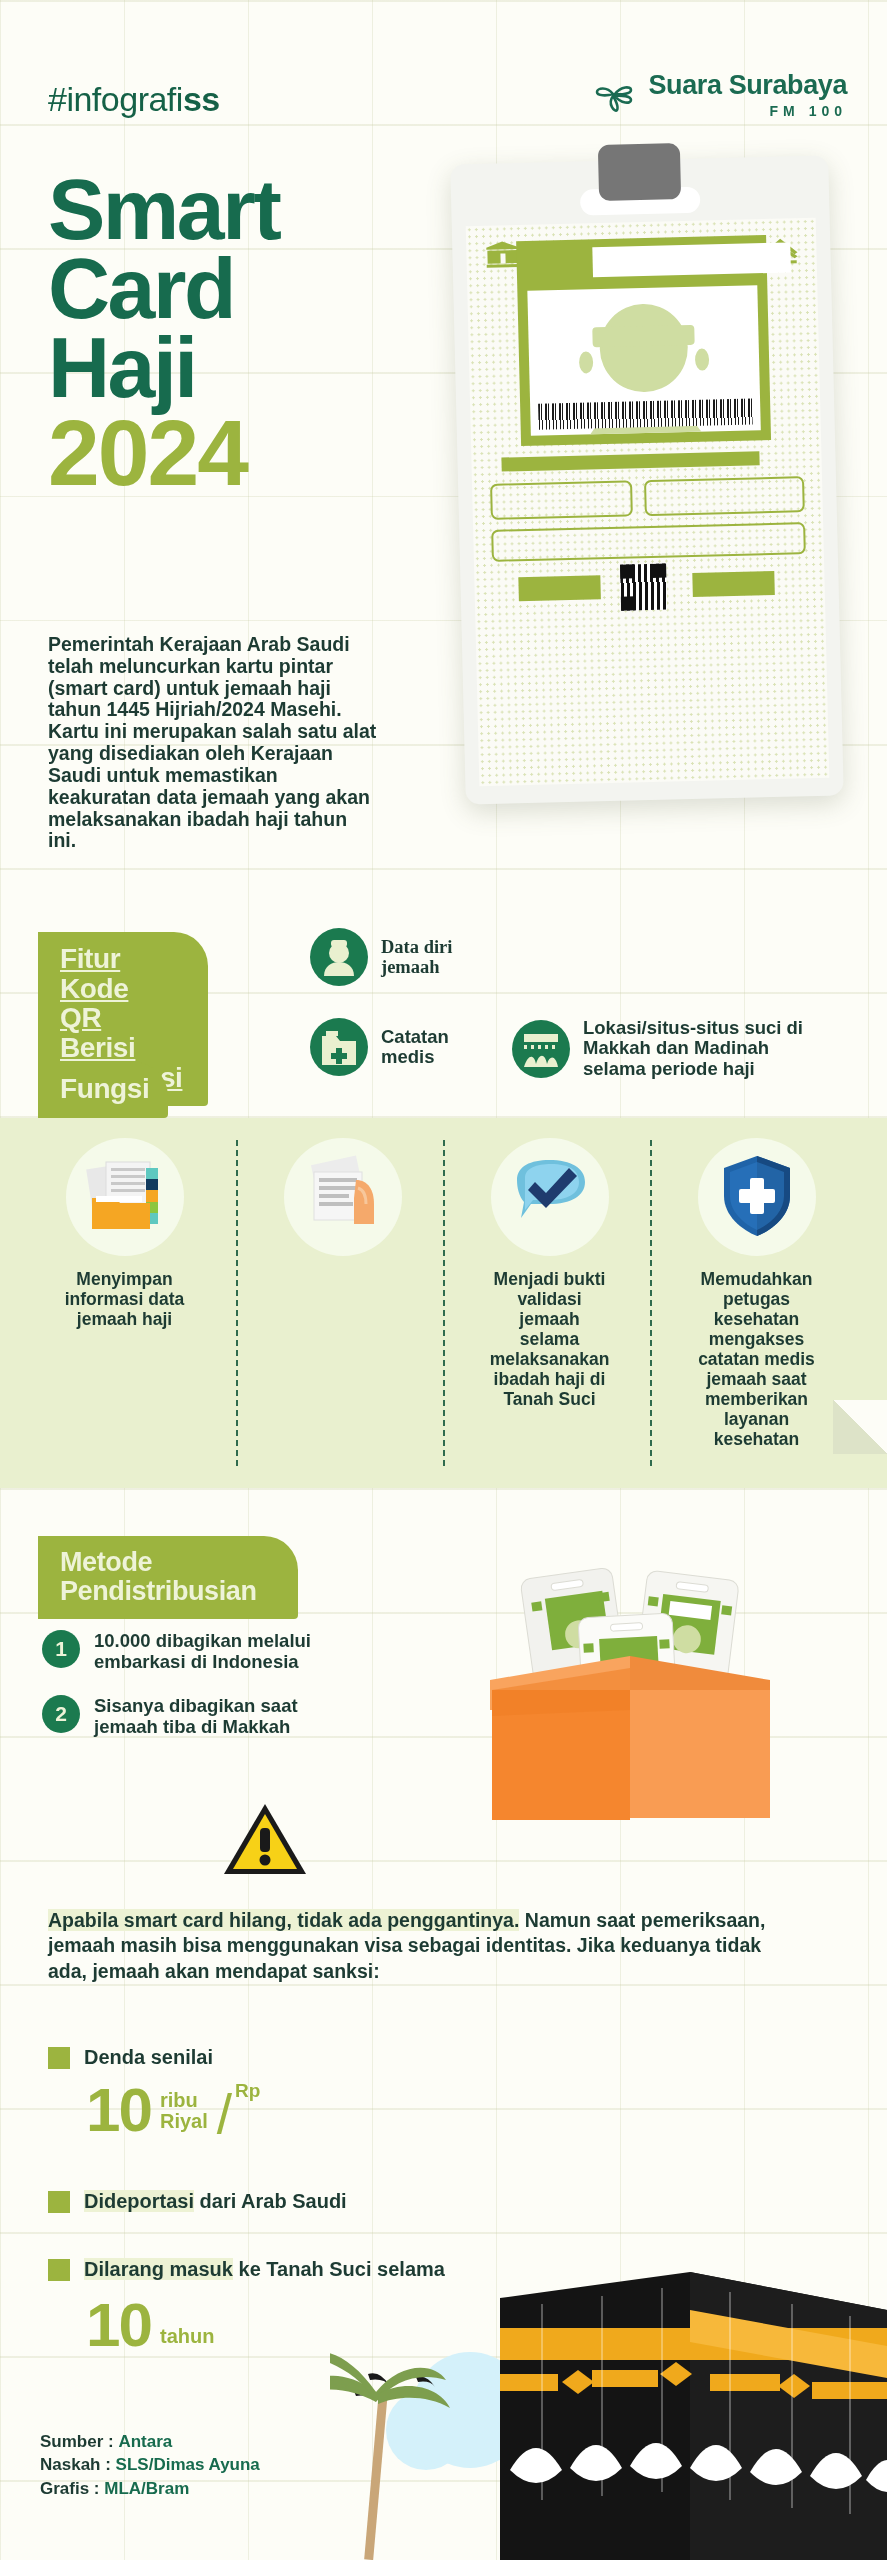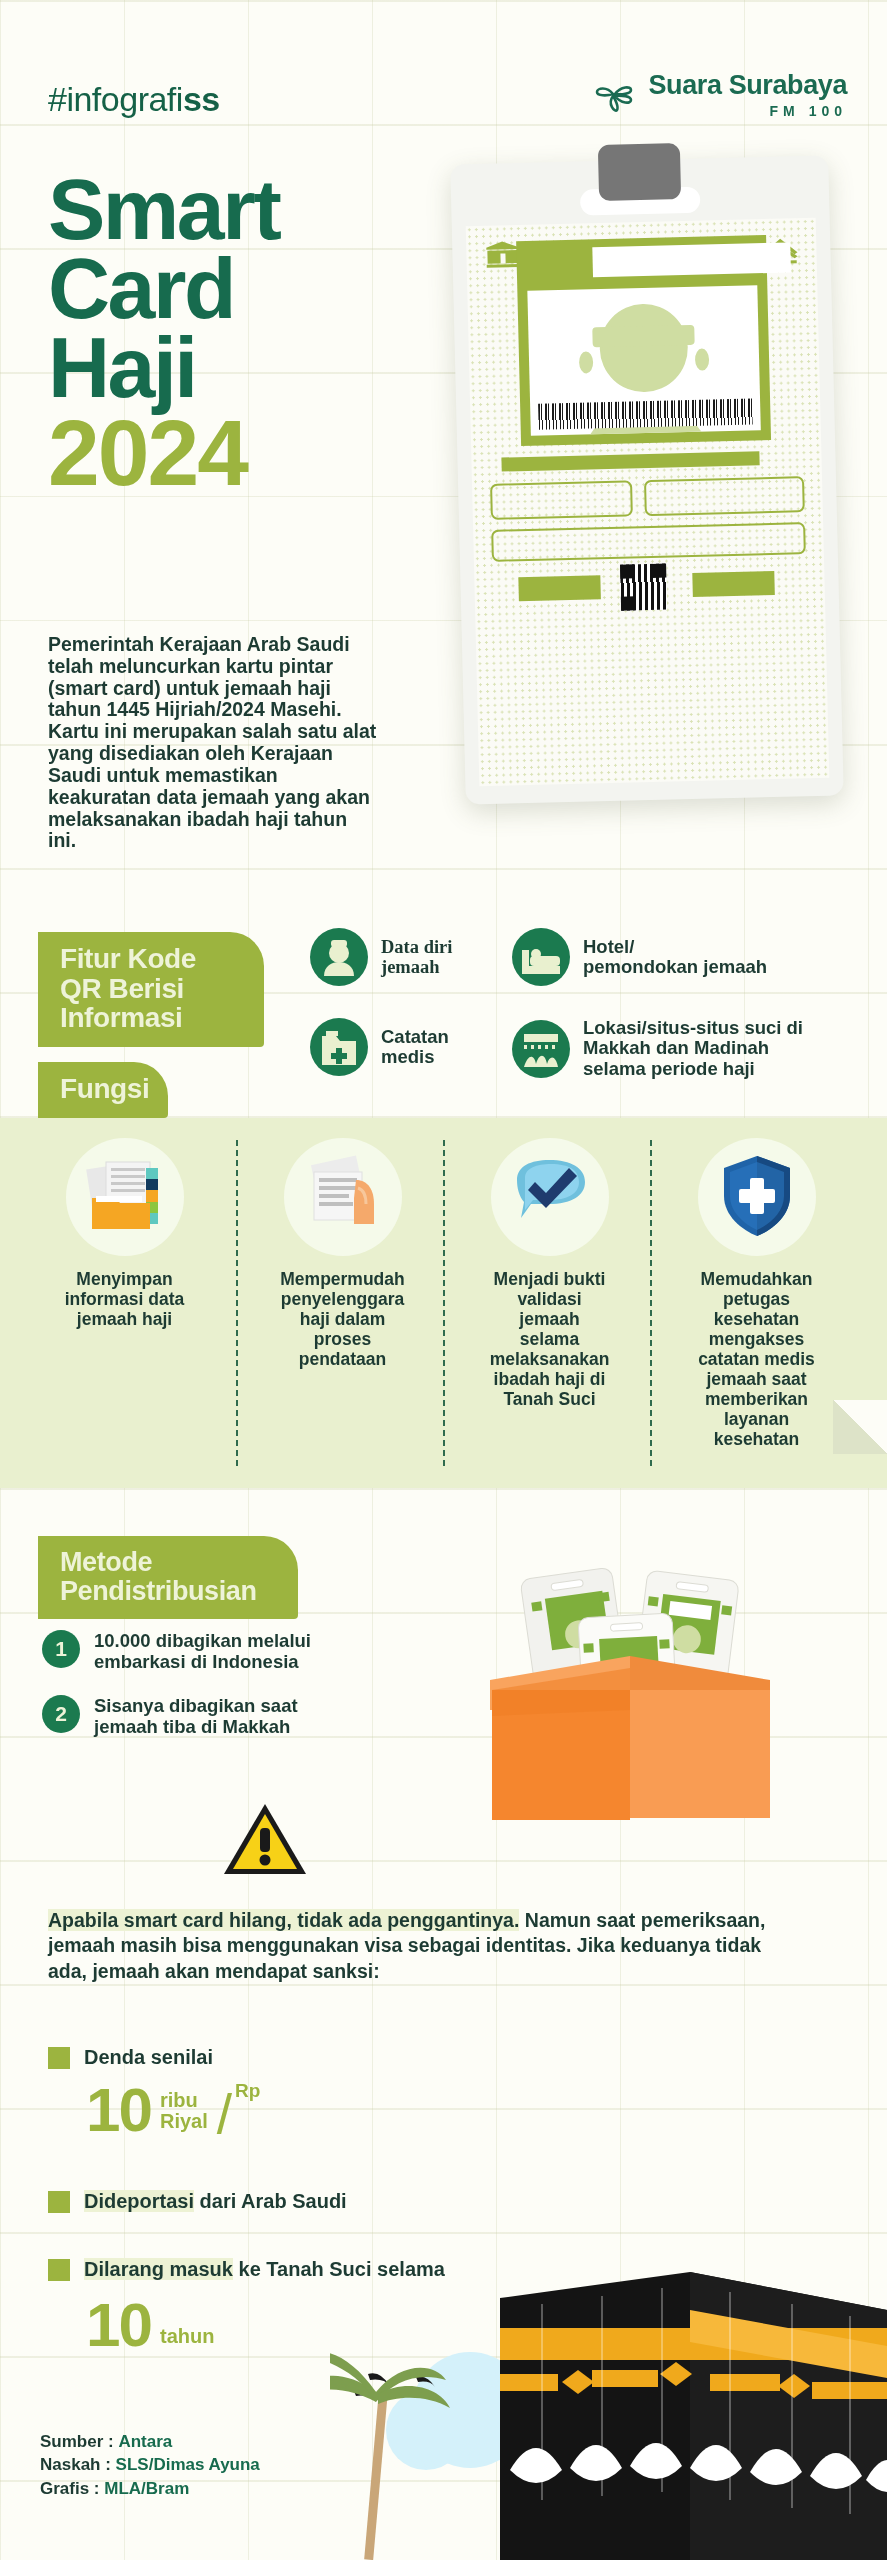--- a/index.html
+++ b/index.html
@@ -93,21 +93,21 @@
   .tag {
     position:absolute; background:#9cb43f; color:#eef3d8;
     font-weight:700; letter-spacing:-.4px;
     padding:12px 26px 14px 22px;
     border-top-right-radius:34px; border-bottom-right-radius:4px;
     line-height:1.06;
   }
 
   
   .qr-sec { position:absolute; left:0; top:920px; width:887px; height:200px; }
-  .qr-tag { left:38px; top:12px; font-size:28px; width:226px; }
+  .qr-tag { left:38px; top:12px; font-size:28px; width:170px;text-decoration:underline; }
   .feat { position:absolute; display:flex; align-items:center; gap:13px; }
   .feat .circ { width:58px; height:58px; border-radius:50%; background:#1b7a4f; flex:0 0 58px; position:relative; }
   .feat .lbl { font-size:18.5px; font-weight:600; color:#1d3b33; line-height:1.1; }
   .f1 { left:310px; top:8px;font-family:Liberation Serif, serif; } .f2 { left:310px; top:98px; }
   .f3 { left:512px; top:8px; } .f4 { left:512px; top:98px; }
 
   
   .fungsi-tag { left:38px; top:1062px; font-size:28px; width:130px; }
   .fungsi-band { position:absolute; left:0; top:1118px; width:887px; height:370px; background:#e9f0cf; }
   .fcol { position:absolute; top:1138px; width:205px; text-align:center; }
@@ -251,34 +251,20 @@
             <g fill="#1b7a4f">
               <rect x="26" y="30" width="6" height="16"></rect>
               <rect x="21" y="35" width="16" height="6"></rect>
             </g>
           </svg>
       </div>
       <div class="lbl" style="white-space:pre-line">Catatan
 medis</div>
     </div>
 
-    <div class="feat f3">
-      <div class="circ">
-        <svg viewBox="0 0 58 58" width="58" height="58">
-            <g fill="#e9f0cf">
-              <rect x="10" y="22" width="7" height="24"></rect>
-              <rect x="10" y="38" width="38" height="8"></rect>
-              <rect x="18" y="28" width="30" height="10" rx="4"></rect>
-              <circle cx="24" cy="26" r="5"></circle>
-            </g>
-          </svg>
-      </div>
-      <div class="lbl" style="white-space:pre-line">Hotel/
-pemondokan jemaah</div>
-    </div>
 
     <div class="feat f4">
       <div class="circ">
         <svg viewBox="0 0 58 58" width="58" height="58">
             <g fill="#e9f0cf">
               <rect x="12" y="14" width="34" height="8"></rect>
               <rect x="12" y="25" width="3" height="4"></rect>
               <rect x="19" y="25" width="3" height="4"></rect>
               <rect x="26" y="25" width="3" height="4"></rect>
               <rect x="33" y="25" width="3" height="4"></rect>
@@ -335,25 +321,20 @@
         <g fill="#bfbfbf">
             <rect x="35" y="40" width="38" height="4"></rect>
             <rect x="35" y="48" width="38" height="4"></rect>
             <rect x="35" y="56" width="30" height="4"></rect>
             <rect x="35" y="64" width="34" height="4"></rect>
           </g>
         <path d="M72 42 C84 42 90 52 90 66 L90 86 L70 86 L70 60Z" fill="#f5a96b"></path>
         <path d="M74 50 C80 52 82 58 82 66" stroke="#f7c79b" stroke-width="3" fill="none"></path>
       </svg>
     </div>
-    <div class="txt" style="white-space:pre-line">Mempermudah
-penyelenggara
-haji dalam
-proses
-pendataan</div>
   </div>
 
   <div class="fdiv" style="left:443px"></div>
 
   <div class="fcol" style="left:447px">
     <div class="pic">
       <svg viewBox="0 0 118 118" width="118" height="118">
         <path d="M26 42 C26 28 40 22 58 22 C80 22 94 30 94 44 C94 58 80 66 58 66 L40 66 L30 80 L33 64 C28 58 26 50 26 42Z" fill="#6fc0dd"></path>
         <path d="M34 40 C34 30 46 26 60 26 C78 26 88 32 88 44 C88 56 76 62 58 62 L42 62 L34 72Z" fill="#8ed3ee"></path>
         <path d="M44 44 L55 55 L78 30 L86 38 L55 70 L37 52Z" fill="#1f3b6e"></path>

